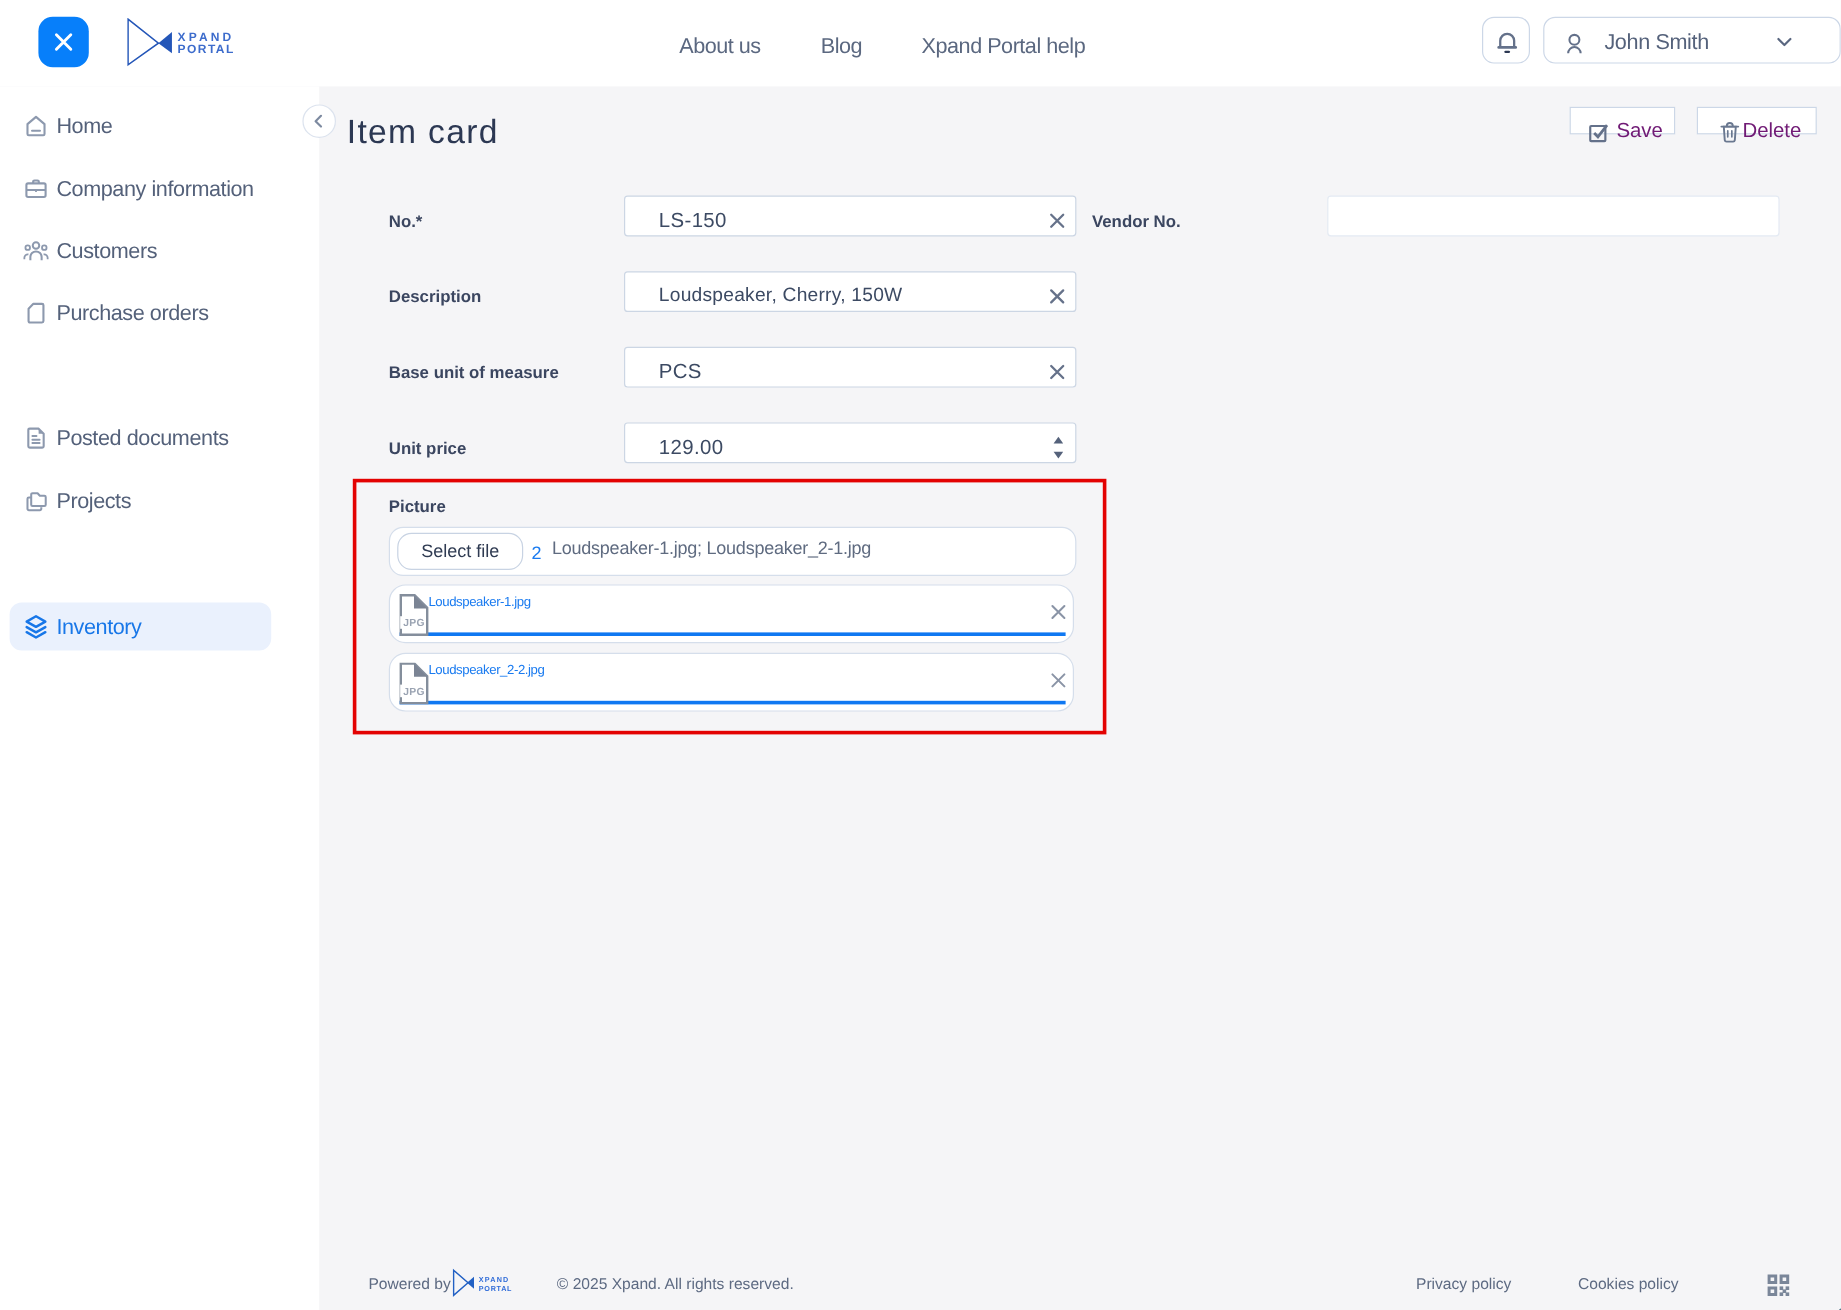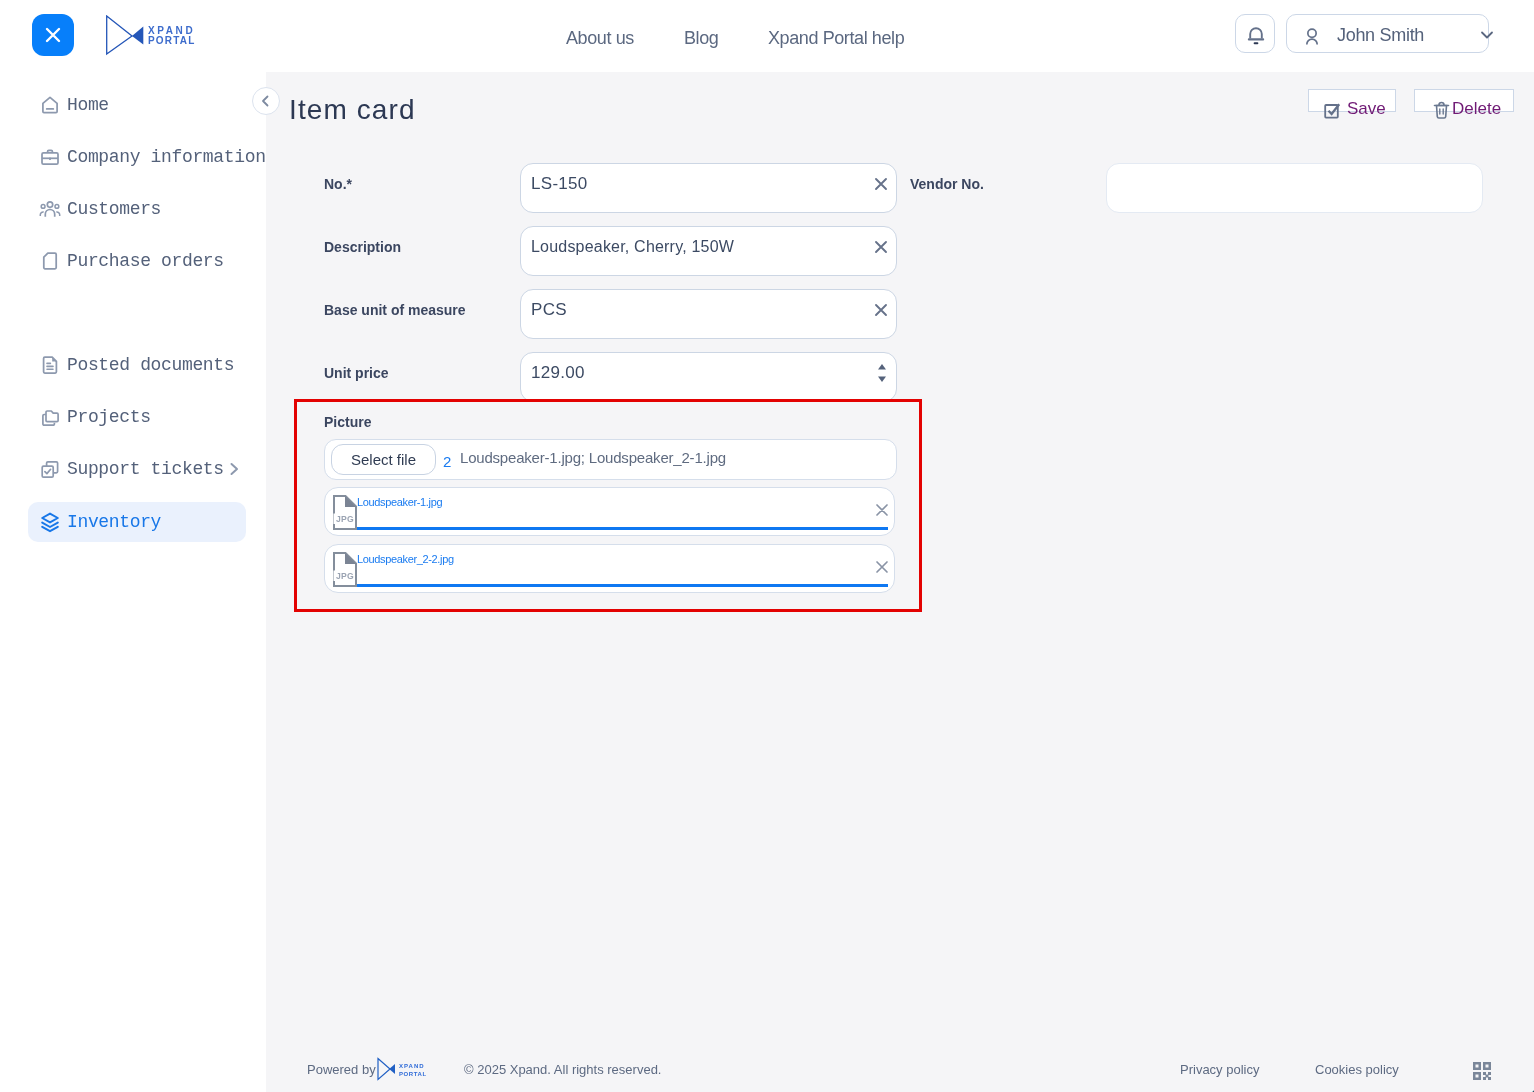--- a/index.html
+++ b/index.html
@@ -6,37 +6,37 @@
 html,body { width:1534px; height:1092px; overflow:hidden; }
 body { font-family:"Liberation Sans", sans-serif; background:#f5f5f7; position:relative; color:#424f68; }
 .abs { position:absolute; }
 
 
 #header { position:absolute; left:0; top:0; width:1534px; height:72px; background:#ffffff; z-index:5; }
 #xbtn { position:absolute; left:32px; top:14px; width:42px; height:42px; background:#077ffa; border-radius:12px; }
 #logo { position:absolute; }
 .navlink { position:absolute; top:28px; font-size:18px; color:#5b6880; letter-spacing:-0.4px; }
 #bellbox { position:absolute; left:1235px; top:14px; width:40px; height:39px; border:1px solid #ccd7e7; border-radius:10px; background:#fff; }
-#userbox { position:absolute; left:1286px; top:14px; width:203px; height:39px; border:1px solid #ccd7e7; border-radius:10px; background:#fff;padding-left:12px; }
+#userbox { position:absolute; left:1286px; top:14px; width:248px; height:39px; border:1px solid #ccd7e7; border-radius:10px; background:#fff;padding-left:12px; }
 #username { position:absolute; left:50px; top:10px; font-size:18px; letter-spacing:-0.3px; color:#55627b; }
 
 
 #sidebar { position:absolute; left:0; top:72px; width:266px; height:1020px; background:#ffffff; z-index:4; }
-.sitem { position:absolute; left:28px; width:218px; height:40px;font-family:Liberation Mono, monospace; }
+.sitem { position:absolute; left:8px; width:218px; height:40px; }
 .sitem .sicon { position:absolute; left:10px; top:8px; width:24px; height:24px; }
 .sitem .stext { position:absolute; left:39px; top:10px; font-size:18px; letter-spacing:-0.35px; color:#54617a; white-space:nowrap; }
 .sitem.active { background:#eaf1fd; border-radius:10px; }
 .sitem.active .stext { color:#1877e8; }
 #collapse { position:absolute; left:252px; top:87px; width:28px; height:28px; background:#fff; border:1px solid #dce3ee; border-radius:50%; z-index:6; }
 
 
 #title { position:absolute; left:289px; top:96px; font-size:28px; font-weight:400; color:#2c3853; letter-spacing:1.1px; line-height:1; }
 .topbtn { position:absolute; top:89px; height:23px; background:#fff; border:1px solid #ccd7e7; border-radius:0; font-size:17px; color:#701a75; }
 .label { position:absolute; font-size:14px; font-weight:bold; color:#3b4660; }
-.field { position:absolute; left:520px; width:377px; height:50px; background:#fff; border:1px solid #ccd6e4; border-radius:13px; font-size:17px; letter-spacing:0.3px; color:#3c4a63; line-height:40px; padding-left:10px; }
+.field { position:absolute; left:520px; width:377px; height:34px; background:#fff; border:1px solid #ccd6e4; border-radius:3px; font-size:17px; letter-spacing:0.3px; color:#3c4a63; line-height:40px; padding-left:28px; }
 .xmark { position:absolute; width:14px; height:14px; }
 
 
 #redbox { position:absolute; left:294px; top:399px; width:628px; height:213px; border:3px solid #e30202; }
 #upload { position:absolute; left:324px; top:439px; width:573px; height:41px; background:#fff; border:1px solid #d5deeb; border-radius:12px; }
 #selectbtn { position:absolute; left:6px; top:4px; width:105px; height:31px; background:#fff; border:1px solid #c8d3e3; border-radius:12px; font-size:15px; color:#2f3b52; text-align:center; line-height:29px; }
 .filerow { position:absolute; left:324px; width:571px; height:49px; background:#fff; border:1px solid #d5deeb; border-radius:14px; }
 .filelink { position:absolute; left:32px; top:8px; font-size:11px; letter-spacing:-0.35px; color:#1a7bf0; }
 .progress { position:absolute; left:8px; right:6px; bottom:5px; height:3px; background:#0f78f2; }
 
@@ -124,31 +124,20 @@
         </svg></span>
       <span class="stext">Posted documents</span>
     </div>
   <div class="sitem" style="top:325px;">
       <span class="sicon"><svg width="24" height="24" viewBox="0 0 24 24">
           <path d="M8 15.6 V7.1 a1.1 1.1 0 0 1 1.1 -1.1 h4.2 l1.9 2.1 H19 a1.1 1.1 0 0 1 1.1 1.1 v6.4 a1.1 1.1 0 0 1 -1.1 1.1 H9.1 A1.1 1.1 0 0 1 8 15.6 Z" fill="#ffffff" stroke="#8d99ae" stroke-width="1.7" stroke-linejoin="round"></path>
           <path d="M7.9 9.5 H6.1 a1.2 1.2 0 0 0 -1.2 1.2 V19 a1.2 1.2 0 0 0 1.2 1.2 H15.2 a1.2 1.2 0 0 0 1.2 -1.2 V17.8" fill="none" stroke="#8d99ae" stroke-width="1.7" stroke-linejoin="round"></path>
         </svg></span>
       <span class="stext">Projects</span>
     </div>
-  <div class="sitem" style="top:377px;">
-      <span class="sicon"><svg width="24" height="24" viewBox="0 0 24 24">
-          <rect x="8.6" y="4.8" width="11" height="11" rx="1.3" fill="none" stroke="#8d99ae" stroke-width="1.7"></rect>
-          <rect x="4.2" y="9.2" width="11" height="11" rx="1.3" fill="#ffffff" stroke="#8d99ae" stroke-width="1.7"></rect>
-          <path d="M6.9 14.6 l2 2 L12.6 12.3" fill="none" stroke="#8d99ae" stroke-width="1.7" stroke-linecap="round" stroke-linejoin="round"></path>
-        </svg></span>
-      <span class="stext">Support tickets</span>
-    <svg style="position:absolute;left:198px;top:12px;" width="16" height="16" viewBox="0 0 16 16">
-        <path d="M5.5 3 L11 8 L5.5 13" fill="none" stroke="#8d99ae" stroke-width="2" stroke-linecap="round" stroke-linejoin="round"></path>
-      </svg>
-  </div>
   <div class="sitem active" style="top:430px;">
       <span class="sicon"><svg width="24" height="24" viewBox="0 0 24 24">
           <path d="M12 3.6 L19.8 8 L12 12.4 L4.2 8 Z" fill="none" stroke="#1877e8" stroke-width="2" stroke-linejoin="round"></path>
           <path d="M4.2 12.6 L12 17 L19.8 12.6" fill="none" stroke="#1877e8" stroke-width="2" stroke-linecap="round" stroke-linejoin="round"></path>
           <path d="M4.2 16.8 L12 21.2 L19.8 16.8" fill="none" stroke="#1877e8" stroke-width="2" stroke-linecap="round" stroke-linejoin="round"></path>
         </svg></span>
       <span class="stext">Inventory</span>
     </div>
 </div>
 <div id="collapse">

